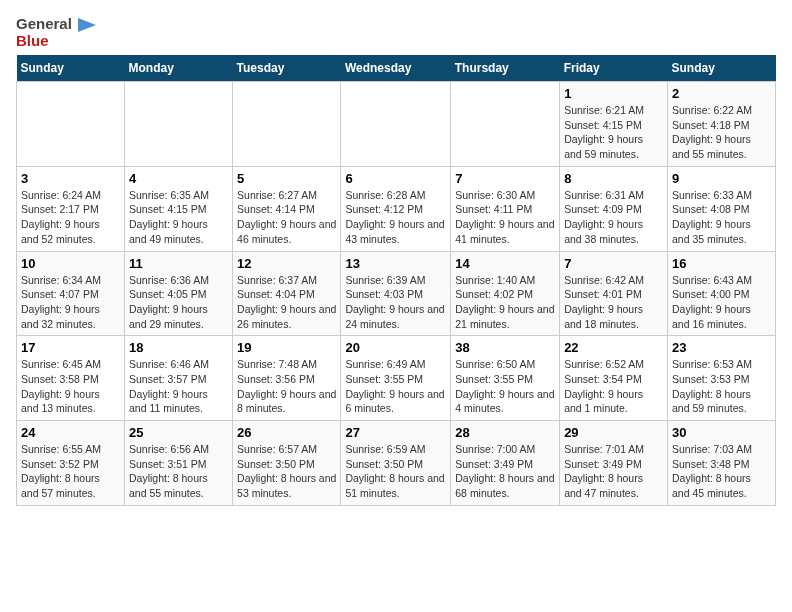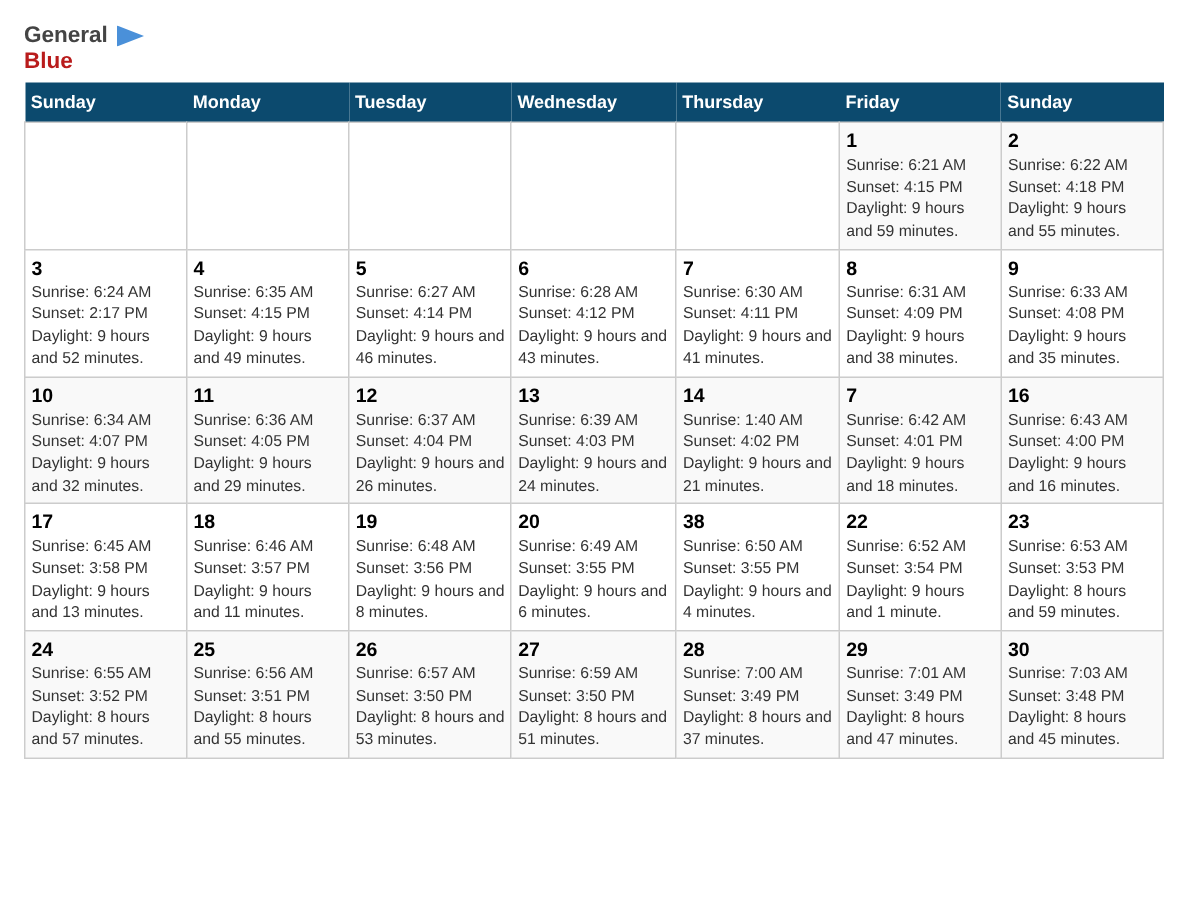--- a/index.html
+++ b/index.html
@@ -214,21 +214,21 @@
           <div class="day-info">Daylight: 9 hours and 13 minutes.</div>
         </td>
         <td>
           <div class="day-num">18</div>
           <div class="day-info">Sunrise: 6:46 AM</div>
           <div class="day-info">Sunset: 3:57 PM</div>
           <div class="day-info">Daylight: 9 hours and 11 minutes.</div>
         </td>
         <td>
           <div class="day-num">19</div>
-          <div class="day-info">Sunrise: 6:48 AM</div>
+          <div class="day-info">Sunrise: 7:48 AM</div>
           <div class="day-info">Sunset: 3:56 PM</div>
           <div class="day-info">Daylight: 9 hours and 8 minutes.</div>
         </td>
         <td>
           <div class="day-num">20</div>
           <div class="day-info">Sunrise: 6:49 AM</div>
           <div class="day-info">Sunset: 3:55 PM</div>
           <div class="day-info">Daylight: 9 hours and 6 minutes.</div>
         </td>
         <td>
@@ -272,21 +272,21 @@
         <td>
           <div class="day-num">27</div>
           <div class="day-info">Sunrise: 6:59 AM</div>
           <div class="day-info">Sunset: 3:50 PM</div>
           <div class="day-info">Daylight: 8 hours and 51 minutes.</div>
         </td>
         <td>
           <div class="day-num">28</div>
           <div class="day-info">Sunrise: 7:00 AM</div>
           <div class="day-info">Sunset: 3:49 PM</div>
-          <div class="day-info">Daylight: 8 hours and 37 minutes.</div>
+          <div class="day-info">Daylight: 8 hours and 68 minutes.</div>
         </td>
         <td>
           <div class="day-num">29</div>
           <div class="day-info">Sunrise: 7:01 AM</div>
           <div class="day-info">Sunset: 3:49 PM</div>
           <div class="day-info">Daylight: 8 hours and 47 minutes.</div>
         </td>
         <td>
           <div class="day-num">30</div>
           <div class="day-info">Sunrise: 7:03 AM</div>

